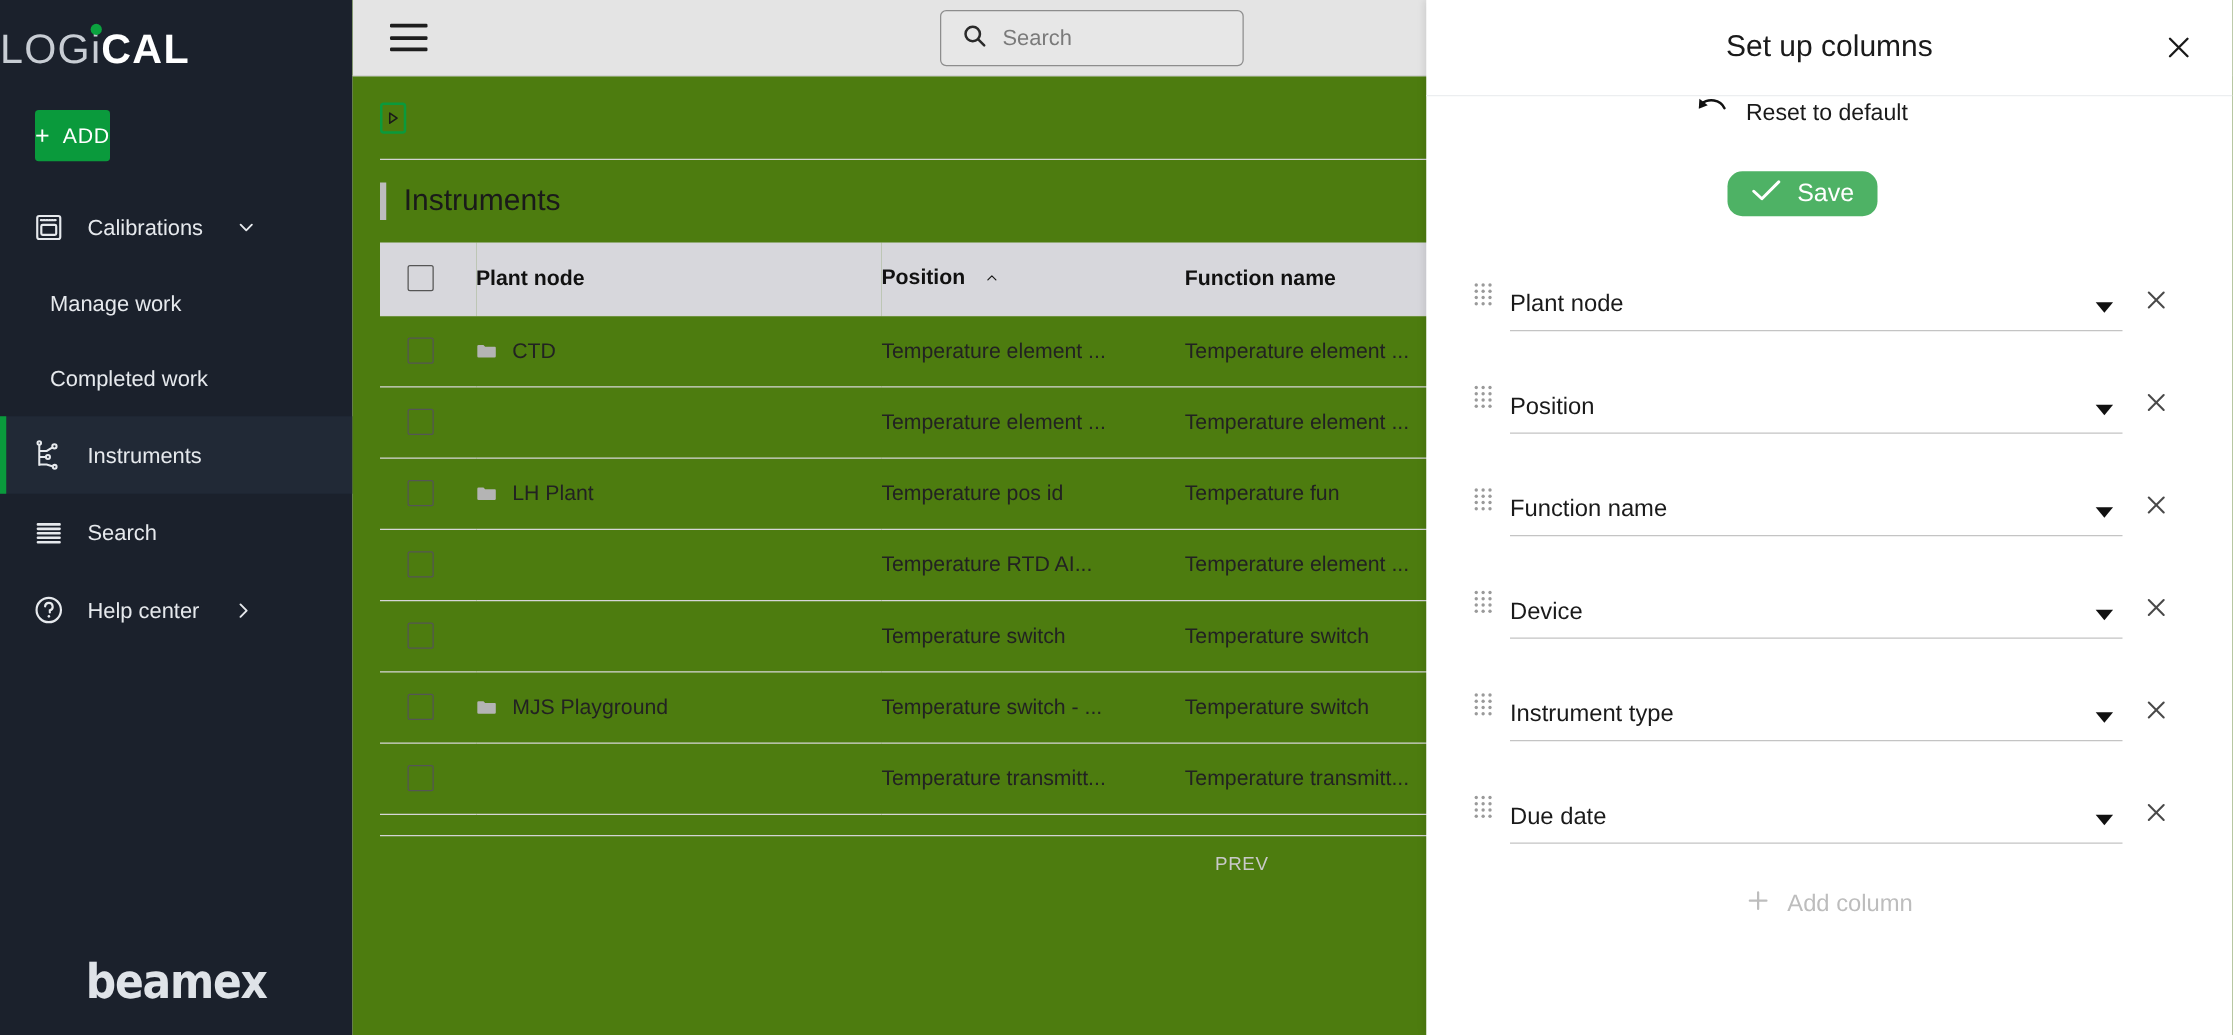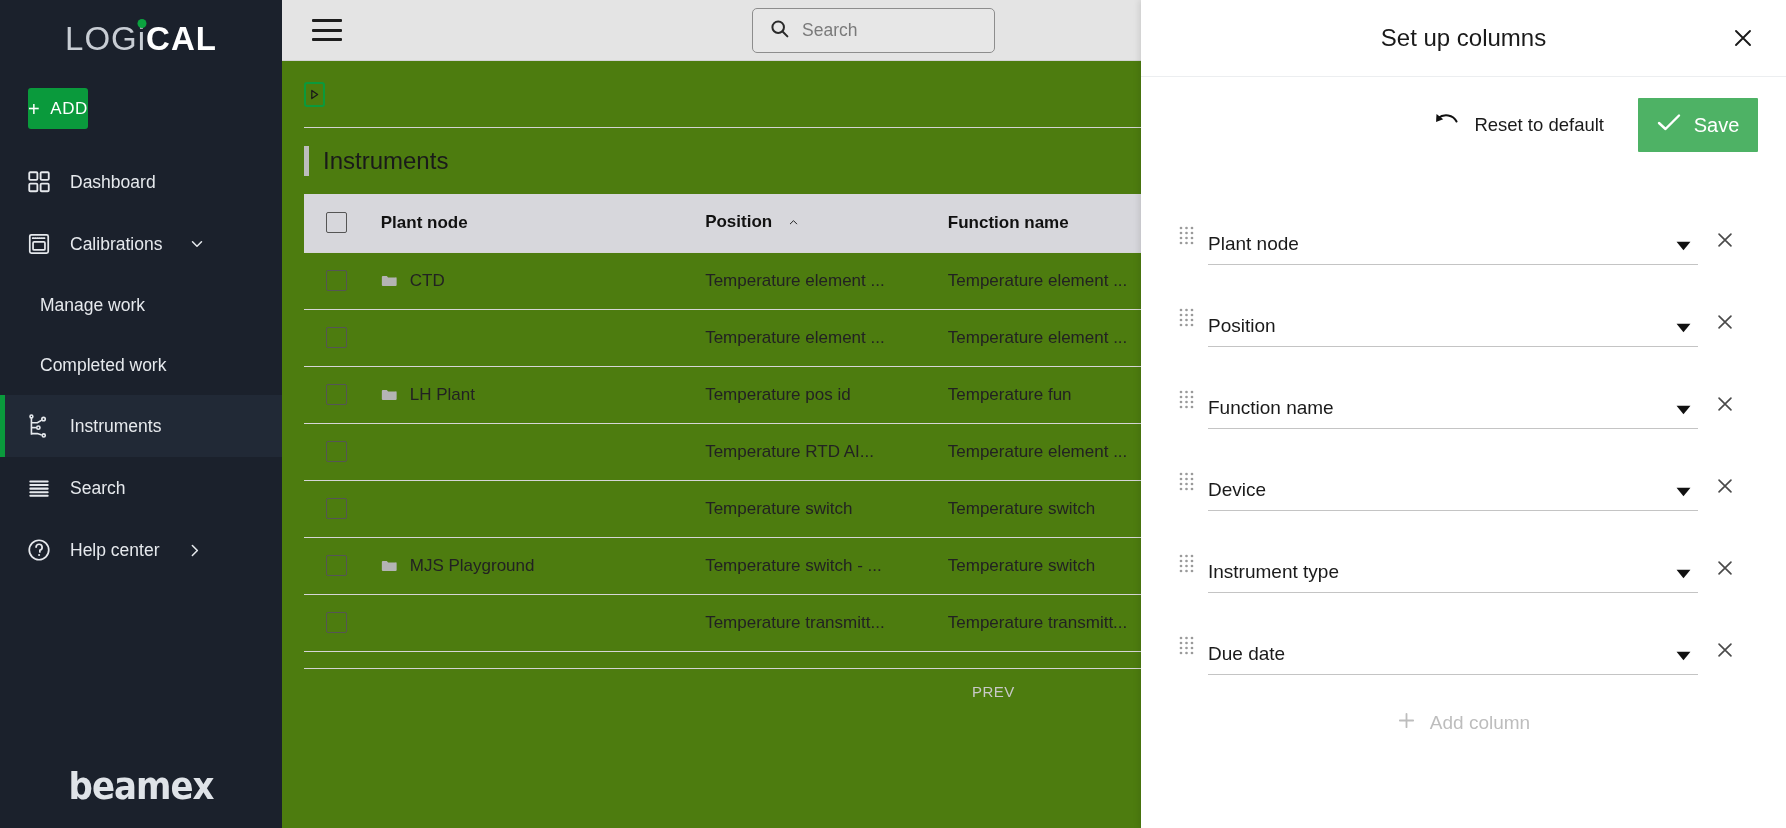--- a/index.html
+++ b/index.html
@@ -15,21 +15,21 @@
   
   .sidebar {
     width: 282px; height: 828px;
     background: #1b212c;
     flex: 0 0 282px;
     position: relative;
     color: #e9ecef;
   }
   .logo-wrap {
     height: 78px;
-    display: flex; align-items: center; justify-content: center;
+    display: flex; align-items: center; 
   }
   .logo {
     font-size: 33px; letter-spacing: 1px;
     position: relative; display: inline-block;
     font-family: "Liberation Sans", sans-serif;
   }
   .logo .lo { font-weight: 400; color: #c8cdd4; }
   .logo .cal { font-weight: 700; color: #ffffff; }
   .logo .i-letter { font-weight: 400; color: #c8cdd4; position: relative; }
   .logo .i-dot {
@@ -165,30 +165,30 @@
     border-bottom: 1px solid #eceef0;
   }
   .panel-title { font-size: 24px; color: #1a1a1a; }
   .panel-close {
     position: absolute; right: 28px; top: 50%; transform: translateY(-50%);
     width: 30px; height: 30px; display: flex; align-items: center; justify-content: center;
     cursor: pointer;
   }
   .panel-actions {
     height: 96px; display: flex; align-items: center; justify-content: flex-end;
-    padding-right: 28px; gap: 34px;
+    padding-right: 43px; gap: 34px; flex-direction: column;
   }
   .reset-btn {
     display: flex; align-items: center; gap: 14px;
     font-size: 18.5px; color: #1a1a1a; cursor: pointer; background: none; border: none;
     font-family: "Liberation Sans", sans-serif;
   }
   .save-btn {
     display: flex; align-items: center; justify-content: center; gap: 13px;
-    width: 120px; height: 54px; background: #4eb265; border: none; border-radius: 1px;
+    width: 120px; height: 54px; background: #4eb265; border: none; border-radius: 12px;
     color: #fff; font-size: 20px; cursor: pointer;
     font-family: "Liberation Sans", sans-serif;
   }
   .panel-list { padding: 10px 34px 0 34px; flex: 1 1 auto; }
   .col-row {
     display: flex; align-items: flex-end; gap: 0;
     height: 82px;
   }
   .drag-handle {
     width: 22px; flex: 0 0 22px; margin-bottom: 20px; cursor: grab;
@@ -229,31 +229,20 @@
       </div>
     </div>
 
     <button class="add-btn">
       <span class="plus">+</span>
       <span>ADD</span>
     </button>
 
     <nav class="nav">
 
-      <div class="nav-item">
-        <span class="nav-ico">
-          <svg viewBox="0 0 24 24" fill="none" stroke="#e6e9ed" stroke-width="1.7">
-            <rect x="3" y="3" width="7.5" height="7" rx="1"></rect>
-              <rect x="13.5" y="3" width="7.5" height="7" rx="1"></rect>
-            <rect x="3" y="13.5" width="7.5" height="7" rx="1"></rect>
-              <rect x="13.5" y="13.5" width="7.5" height="7" rx="1"></rect>
-          </svg>
-        </span>
-        <span>Dashboard</span>
-      </div>
 
       <div class="nav-item">
         <span class="nav-ico">
           <svg viewBox="0 0 24 24" fill="none" stroke="#e6e9ed" stroke-width="1.6">
             <rect x="3.5" y="3.5" width="17" height="17" rx="1.5"></rect>
             <rect x="6.5" y="10" width="11" height="7.5" rx="1"></rect>
             <path d="M6.2 6.6h.9M8.2 6.6h.9M10.2 6.6h.9M12.2 6.6h.9M14.2 6.6h.9M16.2 6.6h.9" stroke-linecap="round"></path>
           </svg>
         </span>
         <span>Calibrations</span>

